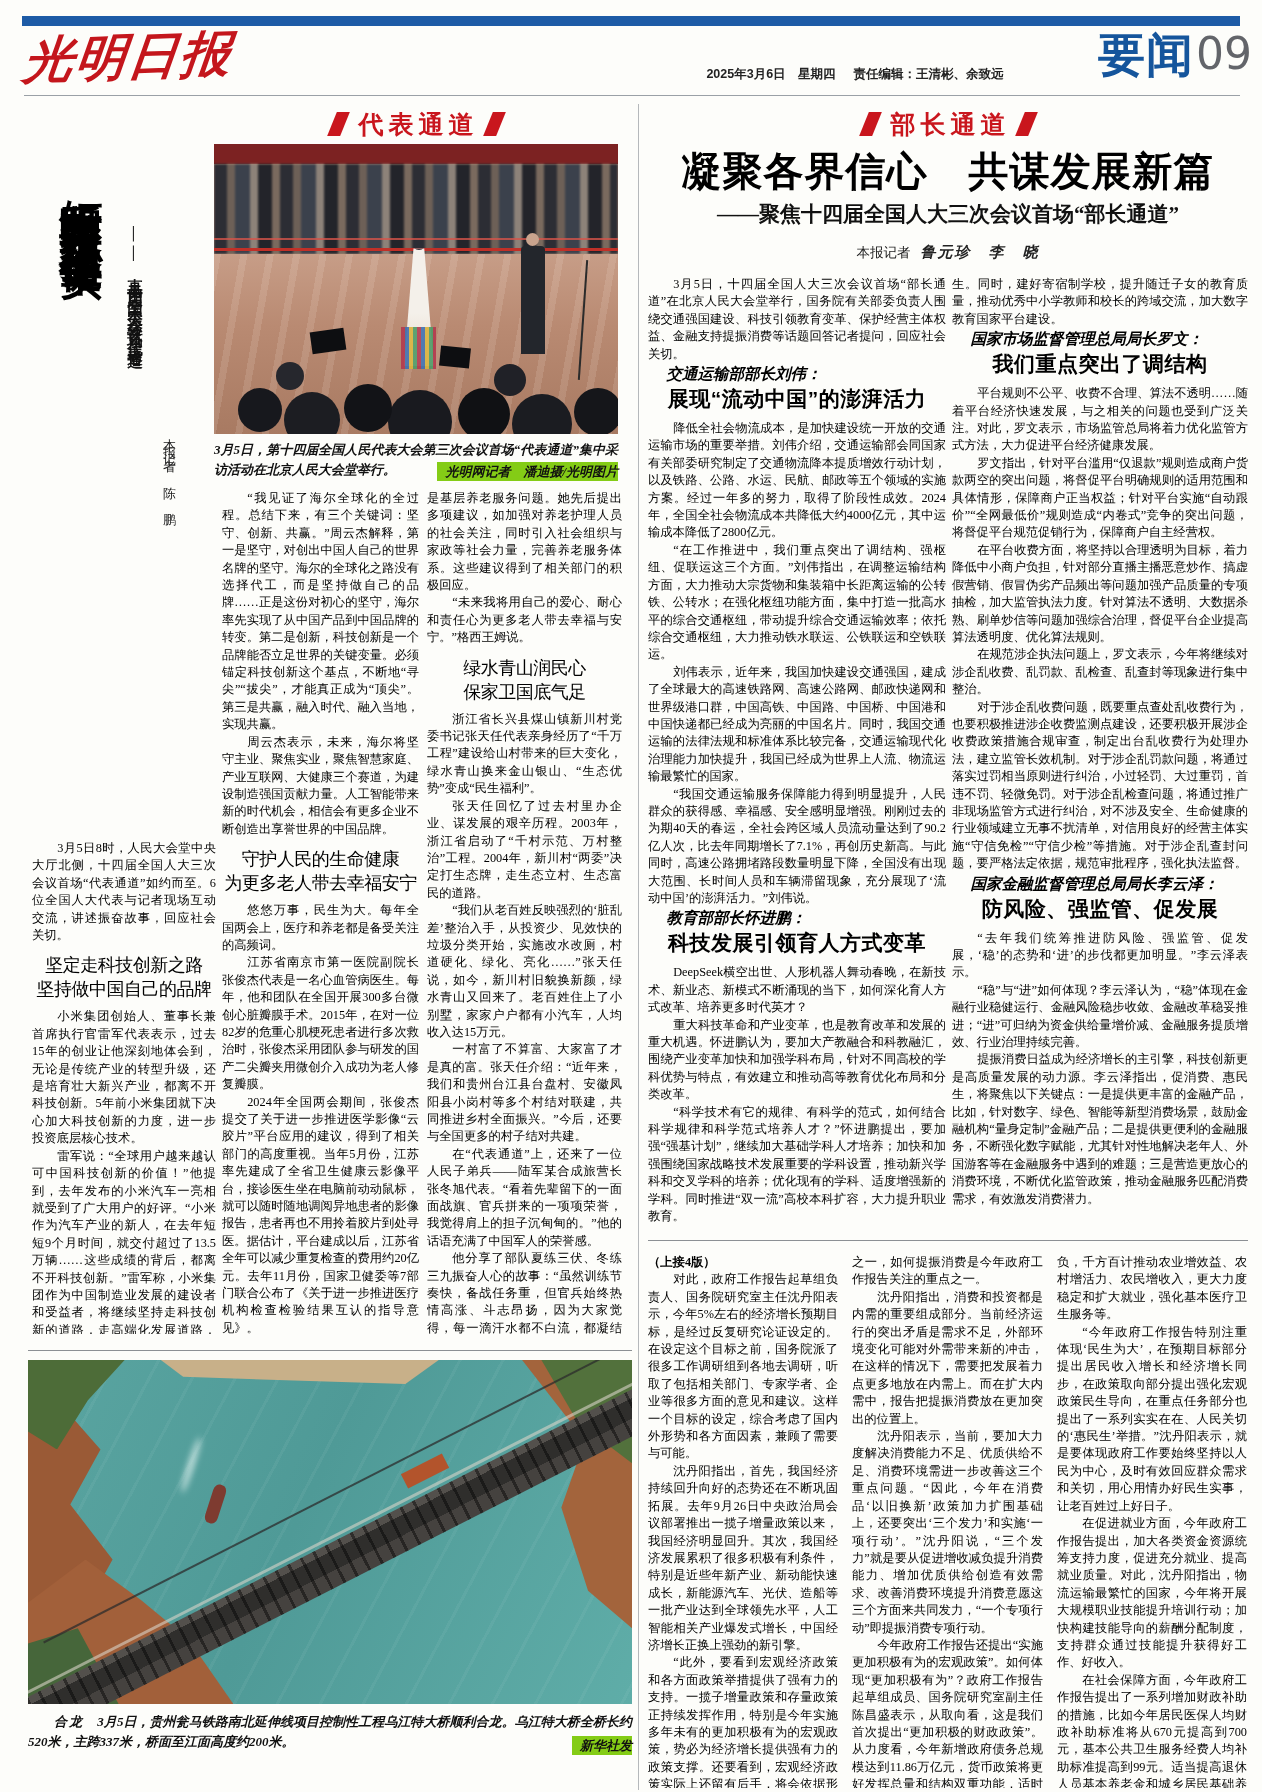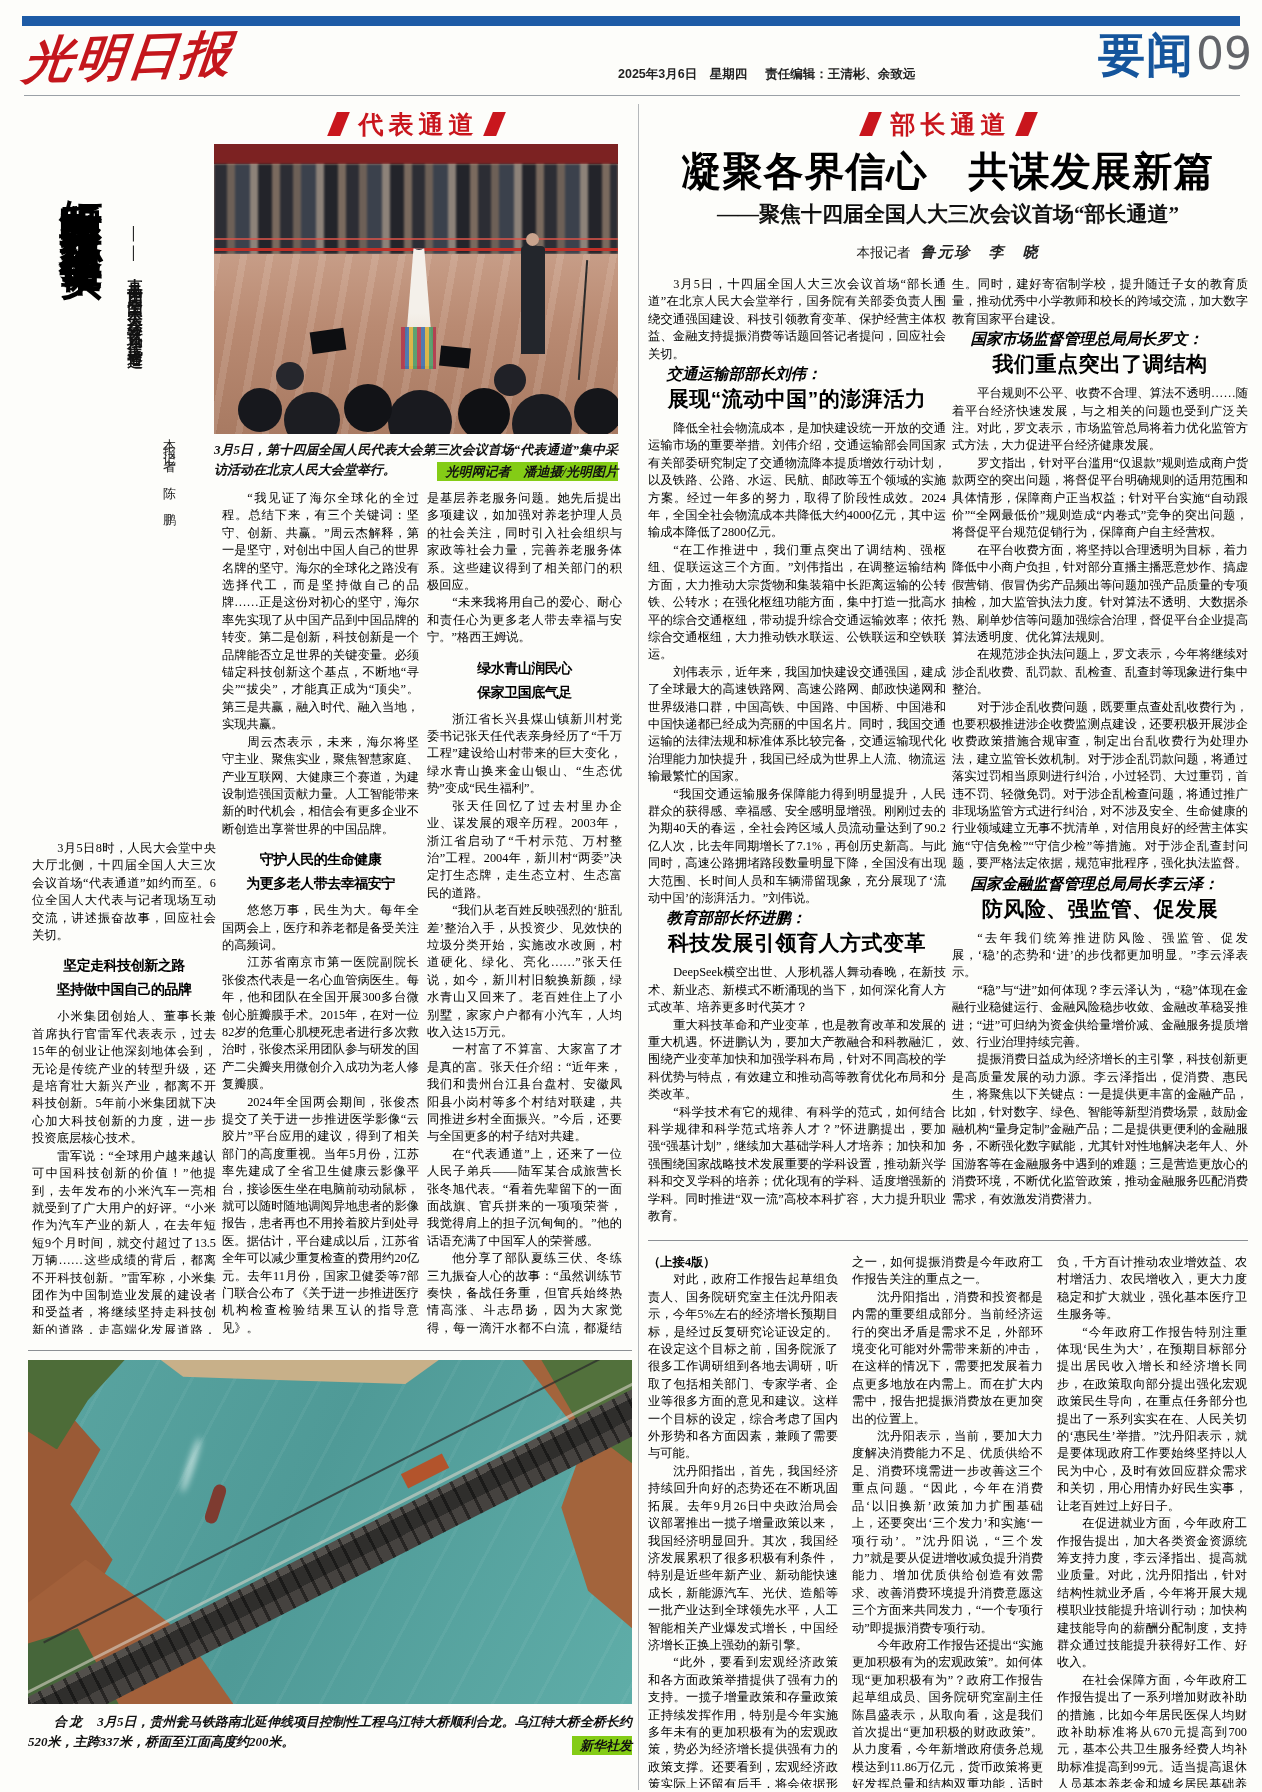--- a/index.html
+++ b/index.html
@@ -3,21 +3,21 @@
 <meta charset="utf-8">
 <style>
   html,body{margin:0;padding:0;background:#e8e8e4;}
   .page{position:relative;width:1262px;height:1792px;background:#fdfdfa;margin:0 auto;
         font-family:"Liberation Serif",serif;color:#1b1b1b;overflow:hidden;}
   
   .topbar{position:absolute;left:22px;top:16px;width:1218px;height:10px;background:#1d5ba6;}
   .logo{position:absolute;left:24px;top:24px;font-size:50px;font-weight:900;font-style:italic;
         color:#c4161c;font-family:"Liberation Serif",serif;transform:skewX(-8deg) rotate(-2deg);
         letter-spacing:2px;}
-  .dateline{position:absolute;left:600px;top:66px;width:492px;text-align:left;font-size:12.5px;
+  .dateline{position:absolute;left:600px;top:66px;width:492px;text-align:center;font-size:12.5px;
         font-weight:bold;font-family:"Liberation Sans",sans-serif;color:#222;}
   .dateline span{margin-left:18px;}
   .secname{position:absolute;left:1098px;top:24px;font-size:47px;font-weight:900;color:#15559c;
         font-family:"Liberation Sans",sans-serif;letter-spacing:1px;}
   .pageno{position:absolute;left:1196px;top:28px;font-size:44px;color:#63656a;
         font-family:"DejaVu Sans",sans-serif;font-weight:400;}
   .hairline{position:absolute;left:24px;top:95px;width:1216px;height:1px;background:#9aa0a6;}
   .vdivide{position:absolute;left:638px;top:104px;width:1px;height:1686px;background:#b5b8bb;}
   
   .tag{position:absolute;top:108px;width:240px;text-align:center;font-size:25px;font-weight:900;
@@ -33,22 +33,22 @@
        letter-spacing:4px;color:#111;}
   .vby{position:absolute;left:160px;top:428px;writing-mode:vertical-rl;font-size:13px;letter-spacing:7px;color:#222;}
   
   .col{position:absolute;overflow:hidden;font-size:12.3px;line-height:17.4px;text-align:justify;color:#000000;}
   .col p{margin:0;text-indent:2.05em;}
   .col p.pc{text-indent:0;}
   .col p.lead{text-indent:0;font-weight:bold;}
   .col p.k{text-indent:1.2em;font-style:italic;font-weight:bold;font-size:15.5px;line-height:20px;margin-top:1px;}
   .col p.h{text-indent:0;text-align:center;font-family:"Liberation Sans",sans-serif;font-weight:900;
            font-size:21px;line-height:25px;margin:2px 0 9px;letter-spacing:0.5px;}
-  .col p.hs{text-indent:0;text-align:center;font-family:"Liberation Sans",sans-serif;font-weight:700;
-           font-size:14px;line-height:23px;margin:10px 0 7px;letter-spacing:-0.5px;}
+  .col p.hs{text-indent:0;text-align:center;font-family:"Liberation Sans",sans-serif;font-weight:400;
+           font-size:18px;line-height:23px;margin:10px 0 7px;letter-spacing:-0.5px;}
   .col p.hs+p.hs, .col p.h+p.h{margin-top:-6px;}
   
   .bighead{position:absolute;left:648px;top:144px;width:600px;text-align:center;font-size:40px;font-weight:900;
         font-family:"Liberation Sans",sans-serif;color:#000;letter-spacing:1px;white-space:nowrap;}
   .subhead2{position:absolute;left:648px;top:200px;width:600px;text-align:center;font-size:21px;font-weight:bold;color:#111;}
   .byline2{position:absolute;left:648px;top:243px;width:600px;text-align:center;font-size:13.5px;color:#222;}
   .byline2 .names{font-style:italic;font-weight:bold;font-size:15px;margin-left:10px;letter-spacing:2px;}
   
   .capt{position:absolute;font-size:13px;line-height:19.5px;font-weight:bold;font-style:italic;
         text-align:justify;color:#111;}
@@ -250,17 +250,17 @@
     </div>
   <div class="col" style="left:852px;top:1254px;width:191px;height:534px;">
       <p class="pc">之一，如何提振消费是今年政府工作报告关注的重点之一。</p>
       <p class="p">沈丹阳指出，消费和投资都是内需的重要组成部分。当前经济运行的突出矛盾是需求不足，外部环境变化可能对外需带来新的冲击，在这样的情况下，需要把发展着力点更多地放在内需上。而在扩大内需中，报告把提振消费放在更加突出的位置上。</p>
       <p class="p">沈丹阳表示，当前，要加大力度解决消费能力不足、优质供给不足、消费环境需进一步改善这三个重点问题。“因此，今年在消费品‘以旧换新’政策加力扩围基础上，还要突出‘三个发力’和实施‘一项行动’。”沈丹阳说，“三个发力”就是要从促进增收减负提升消费能力、增加优质供给创造有效需求、改善消费环境提升消费意愿这三个方面来共同发力，“一个专项行动”即提振消费专项行动。</p>
       <p class="p">今年政府工作报告还提出“实施更加积极有为的宏观政策”。如何体现“更加积极有为”？政府工作报告起草组成员、国务院研究室副主任陈昌盛表示，从取向看，这是我们首次提出“更加积极的财政政策”。从力度看，今年新增政府债务总规模达到11.86万亿元，货币政策将更好发挥总量和结构双重功能，适时降准降息，加大对实体经济的支持力度，降低社会综合融资成本。</p>
     </div>
   <div class="col" style="left:1057px;top:1254px;width:190px;height:534px;">
       <p class="pc">负，千方百计推动农业增效益、农村增活力、农民增收入，更大力度稳定和扩大就业，强化基本医疗卫生服务等。</p>
       <p class="p">“今年政府工作报告特别注重体现‘民生为大’，在预期目标部分提出居民收入增长和经济增长同步，在政策取向部分提出强化宏观政策民生导向，在重点任务部分也提出了一系列实实在在、人民关切的‘惠民生’举措。”沈丹阳表示，就是要体现政府工作要始终坚持以人民为中心，及时有效回应群众需求和关切，用心用情办好民生实事，让老百姓过上好日子。</p>
-      <p class="p">在促进就业方面，今年政府工作报告提出，加大各类资金资源统筹支持力度，李云泽指出、提高就业质量。对此，沈丹阳指出，针对结构性就业矛盾，今年将开展大规模职业技能提升培训行动；加快构建技能导向的薪酬分配制度，支持群众通过技能提升获得好工作、好收入。</p>
+      <p class="p">在促进就业方面，今年政府工作报告提出，加大各类资金资源统筹支持力度，促进充分就业、提高就业质量。对此，沈丹阳指出，物流运输最繁忙的国家，今年将开展大规模职业技能提升培训行动；加快构建技能导向的薪酬分配制度，支持群众通过技能提升获得好工作、好收入。</p>
       <p class="p">在社会保障方面，今年政府工作报告提出了一系列增加财政补助的措施，比如今年居民医保人均财政补助标准将从670元提高到700元，基本公共卫生服务经费人均补助标准提高到99元。适当提高退休人员基本养老金和城乡居民基础养老金最低标准，并对社会上关心的“一老一小”问题也提出了一系列支持措施。</p>
     </div>
 
 </div>
 
 </body></html>

